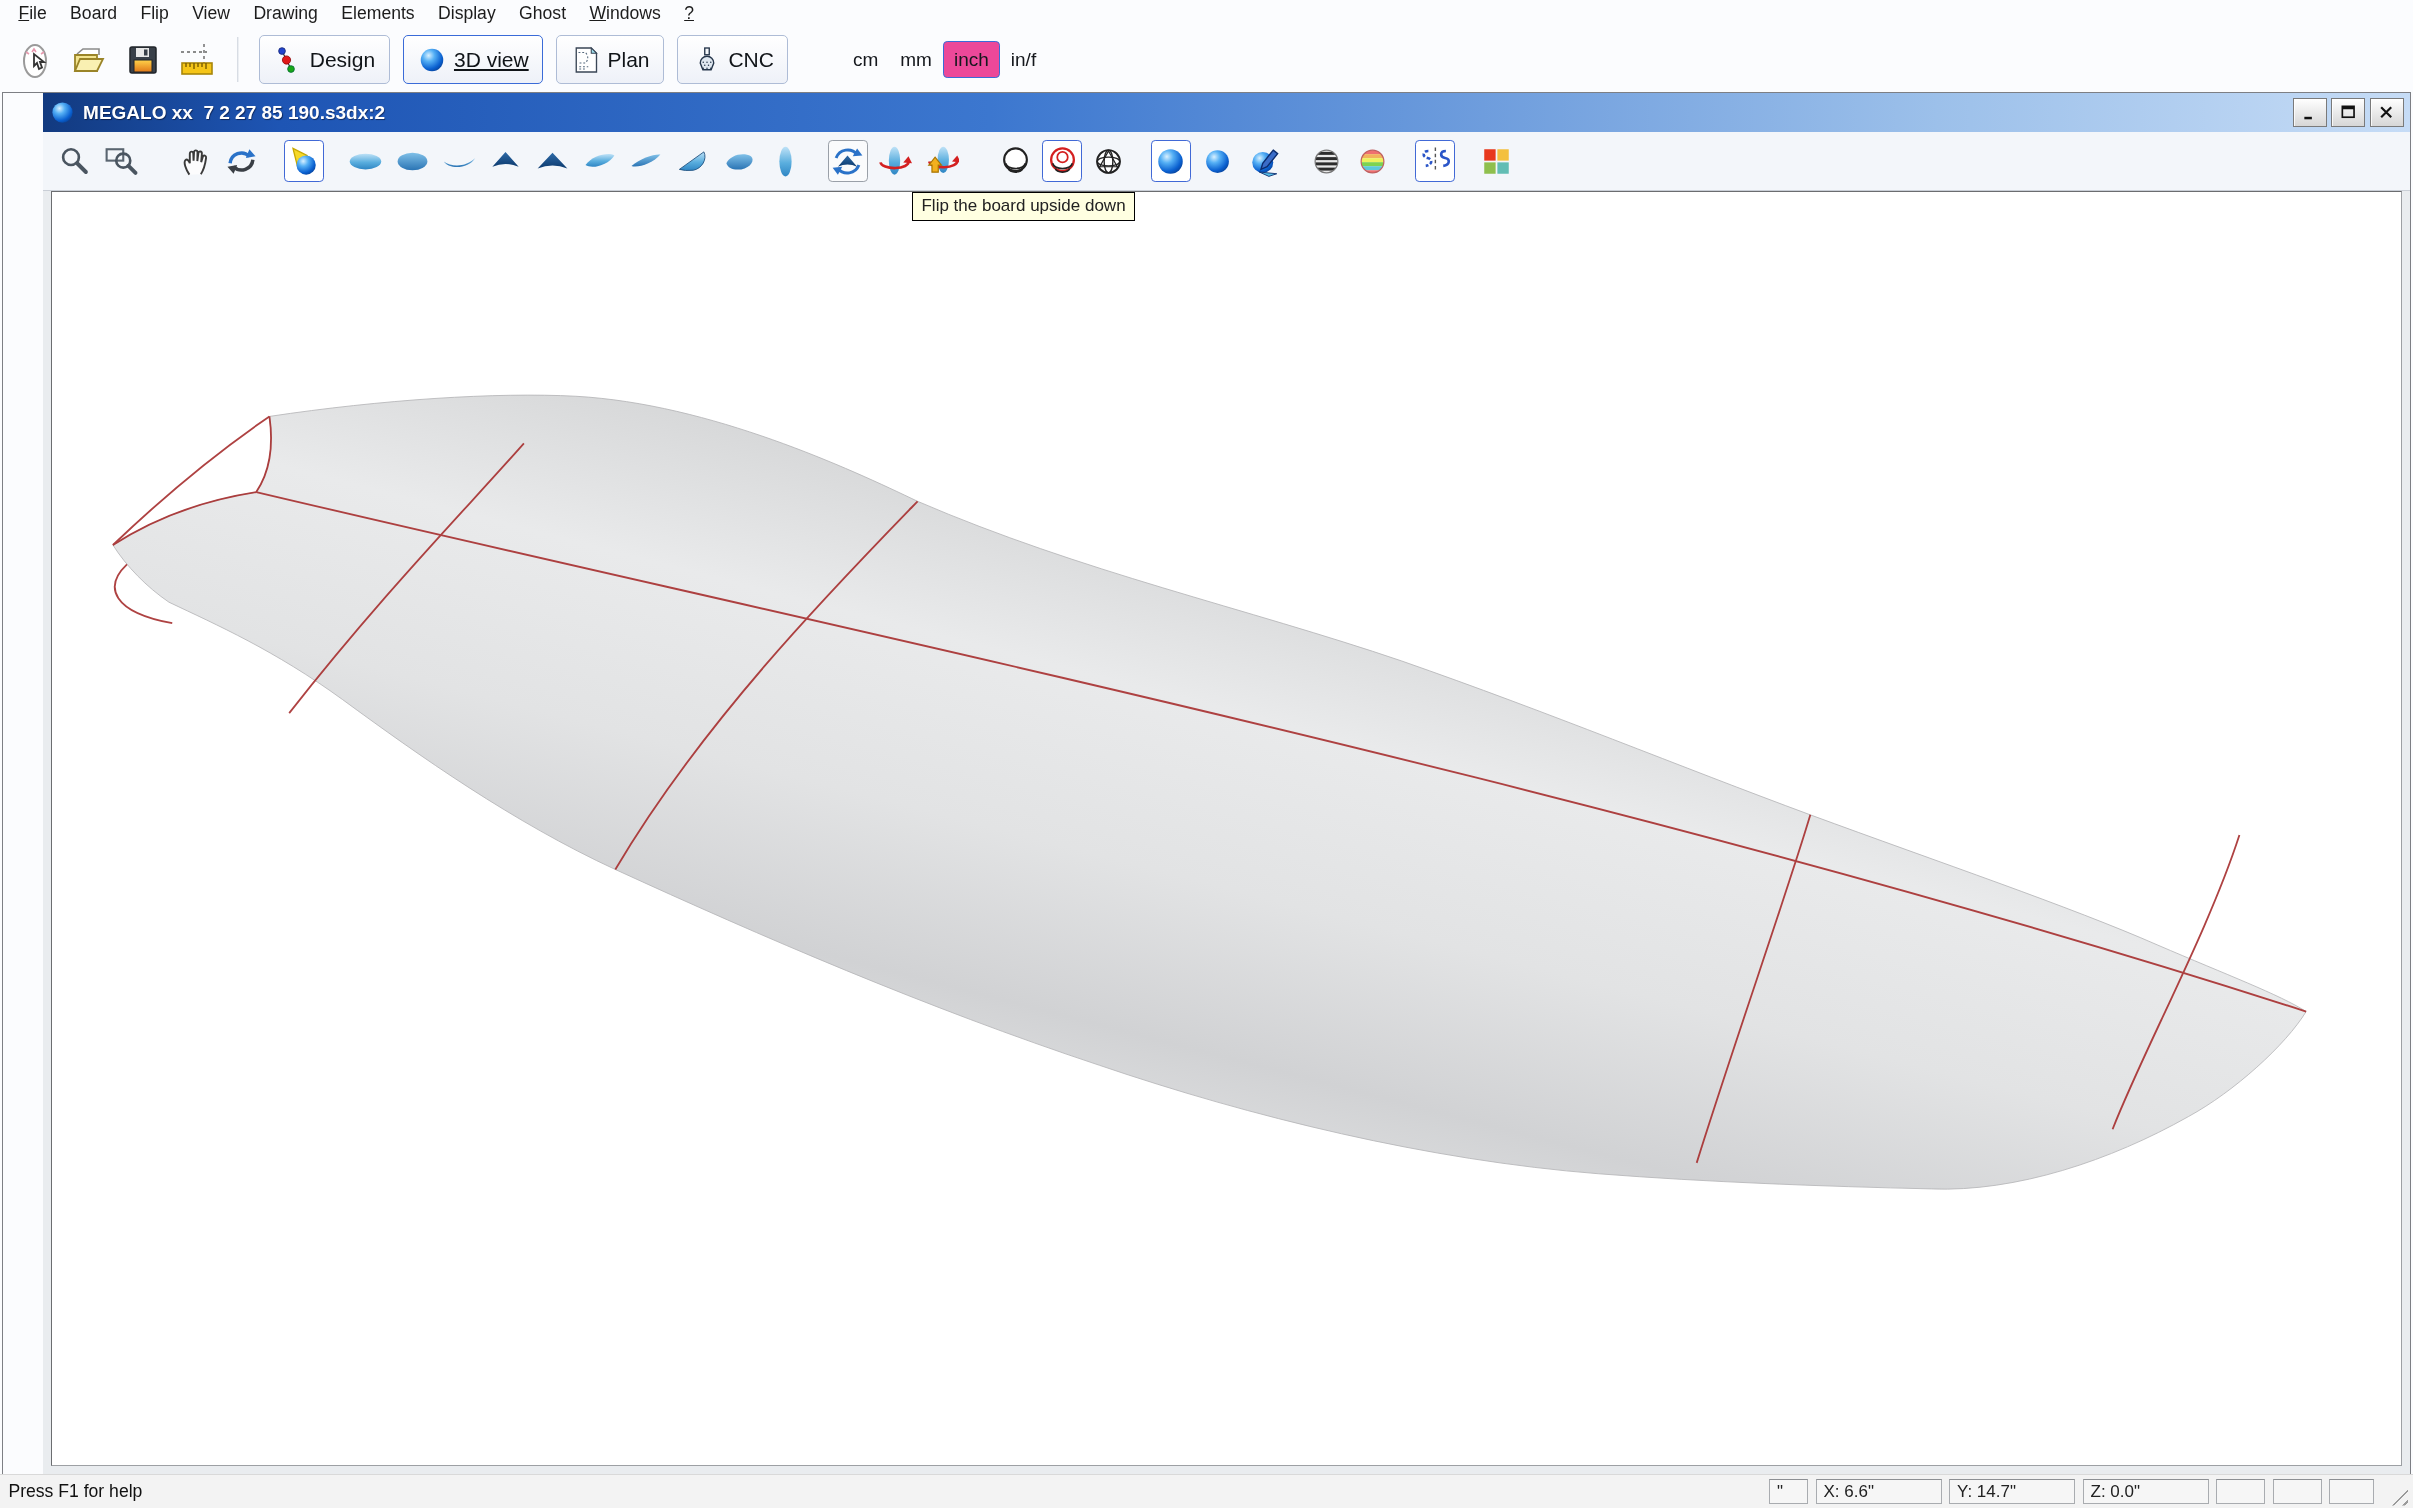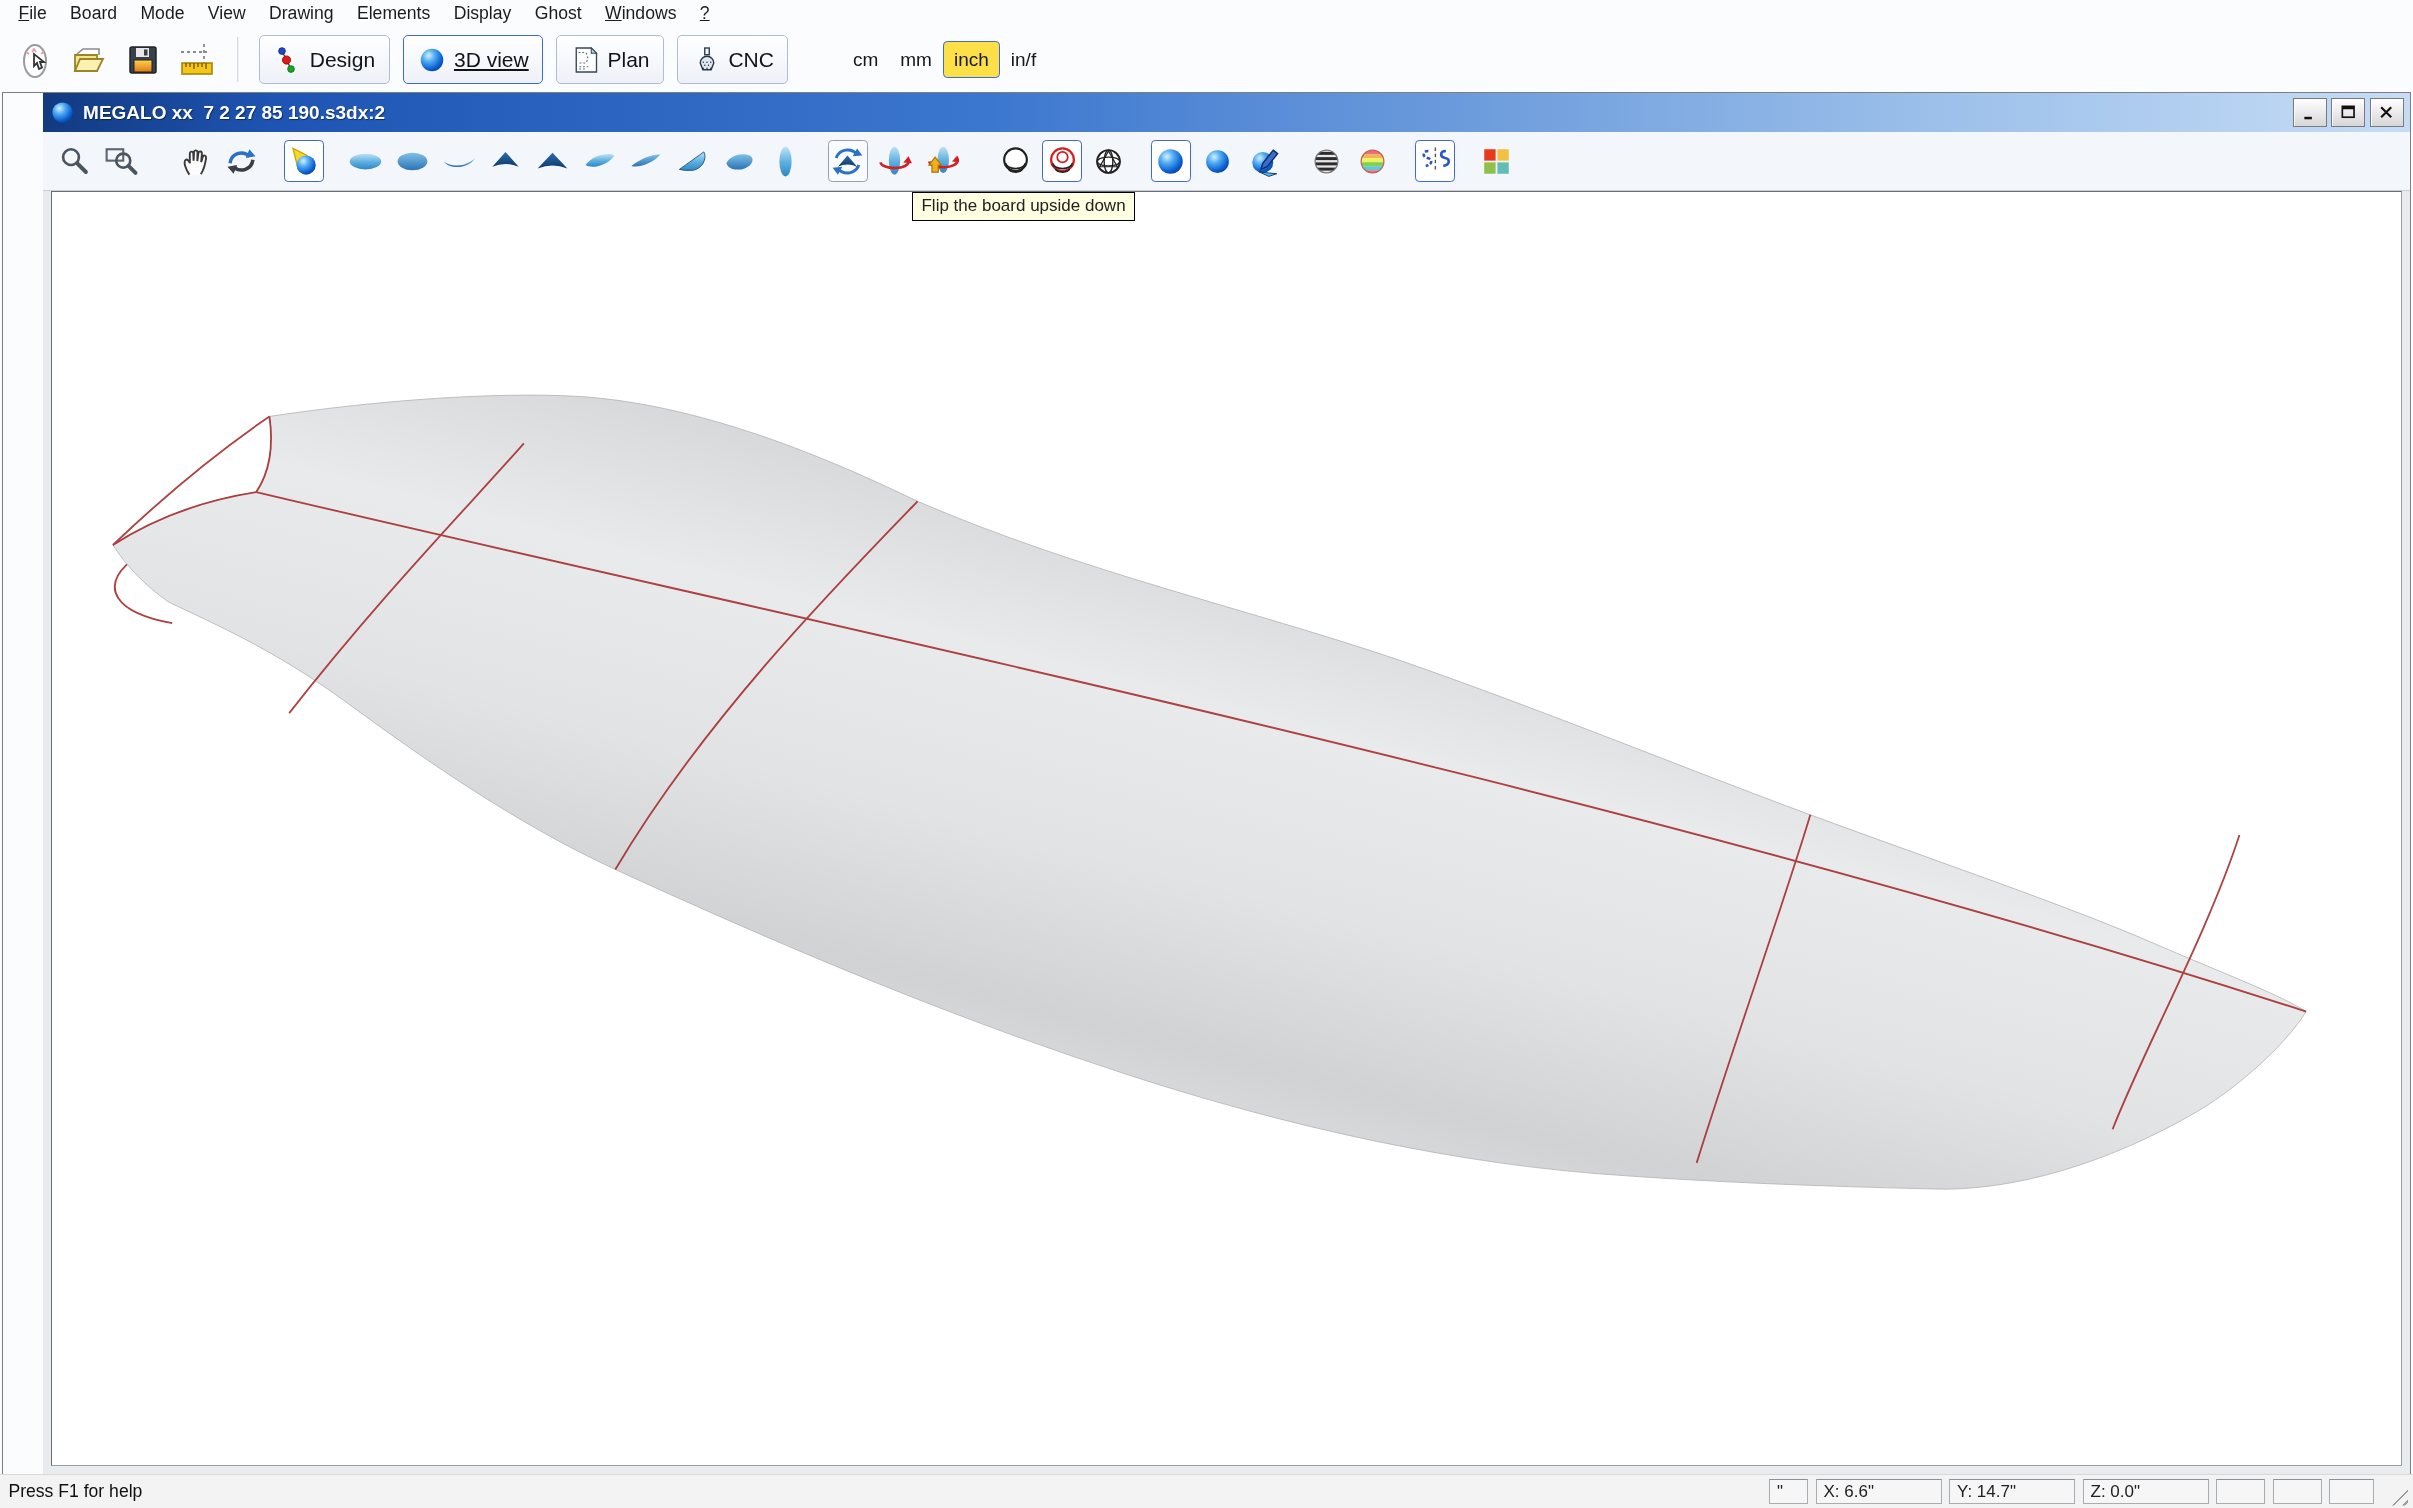--- a/index.html
+++ b/index.html
@@ -15,21 +15,21 @@
   .toolbar1 { height:65px; display:flex; align-items:center; background:#fbfcfe; padding-left:8.4px; }
   .tb1-icon { width:47px; height:47px; display:flex; align-items:center; justify-content:center; margin:0 3.4px; }
   .tb1-icon svg { width:40px; height:40px; }
   .vsep { width:1.7px; height:45px; background:linear-gradient(90deg,#cdd3dc,#f6f8fb); margin:0 13.4px; }
   .big-btn { display:flex; align-items:center; gap:6.7px; height:49px; padding:0 13.4px; margin:0 6.7px;
              border:0.8px solid #aebcd6; border-radius:5px; background:linear-gradient(#ffffff,#eef1f8); font-size:21px; color:#101418; }
   .big-btn.selected { border:1.7px solid #3a6bd8;text-decoration:underline; }
   .big-btn svg { width:30px; height:30px; }
   .units { display:flex; align-items:center; margin-left:47px; }
   .unit { font-size:19px; color:#15181d; padding:6.7px 10px; border:1.7px solid transparent; }
-  .unit.selected { border:1.7px solid #3a6bd8; border-radius:4.2px; background:#fde047; }
+  .unit.selected { border:1.7px solid #3a6bd8; border-radius:4.2px; background:#ec4899; }
 
   
   .child { flex:1; margin:0 1.7px 0 1.7px; border:1.7px solid #7d7f84; border-bottom:none; display:flex; flex-direction:column; min-height:0;padding-left:40px; }
   .titlebar { height:39px; display:flex; align-items:center; padding-left:6.7px;
               background:linear-gradient(90deg,#123a80 0%,#1e55b4 10%,#3c77cf 40%,#9cc0ea 80%,#c6dcf6 100%); }
   .titlebar .appicon { width:27px; height:27px; margin-right:6.7px; }
   .title-text { color:#ffffff; font-weight:bold; font-size:19px; white-space:pre; text-shadow:0.8px 0.8px 0.8px rgba(0,0,20,.5); }
   .win-controls { margin-left:auto; display:flex; gap:4.2px; padding-right:6.7px; }
   .win-btn { width:34px; height:28.5px; background:linear-gradient(#ffffff,#d6d6d6); border:0.8px solid #7a7a7a;
              box-shadow:inset 0.8px 0.8px 0 #fff; display:flex; align-items:center; justify-content:center; }
@@ -106,21 +106,21 @@
         <circle cx="20" cy="20" r="13"></circle>
       </clipPath>
   </defs>
 </svg>
 
 <div class="app">
 
   <div class="menubar" id="menubar">
       <span class="menu-item"><u>F</u>ile</span>
       <span class="menu-item">Board</span>
-      <span class="menu-item">Mode</span>
+      <span class="menu-item">Flip</span>
       <span class="menu-item">View</span>
       <span class="menu-item">Drawing</span>
       <span class="menu-item">Elements</span>
       <span class="menu-item">Display</span>
       <span class="menu-item">Ghost</span>
       <span class="menu-item"><u>W</u>indows</span>
       <span class="menu-item"><u>?</u></span>
     </div>
 
   <div class="toolbar1" id="toolbar1">

